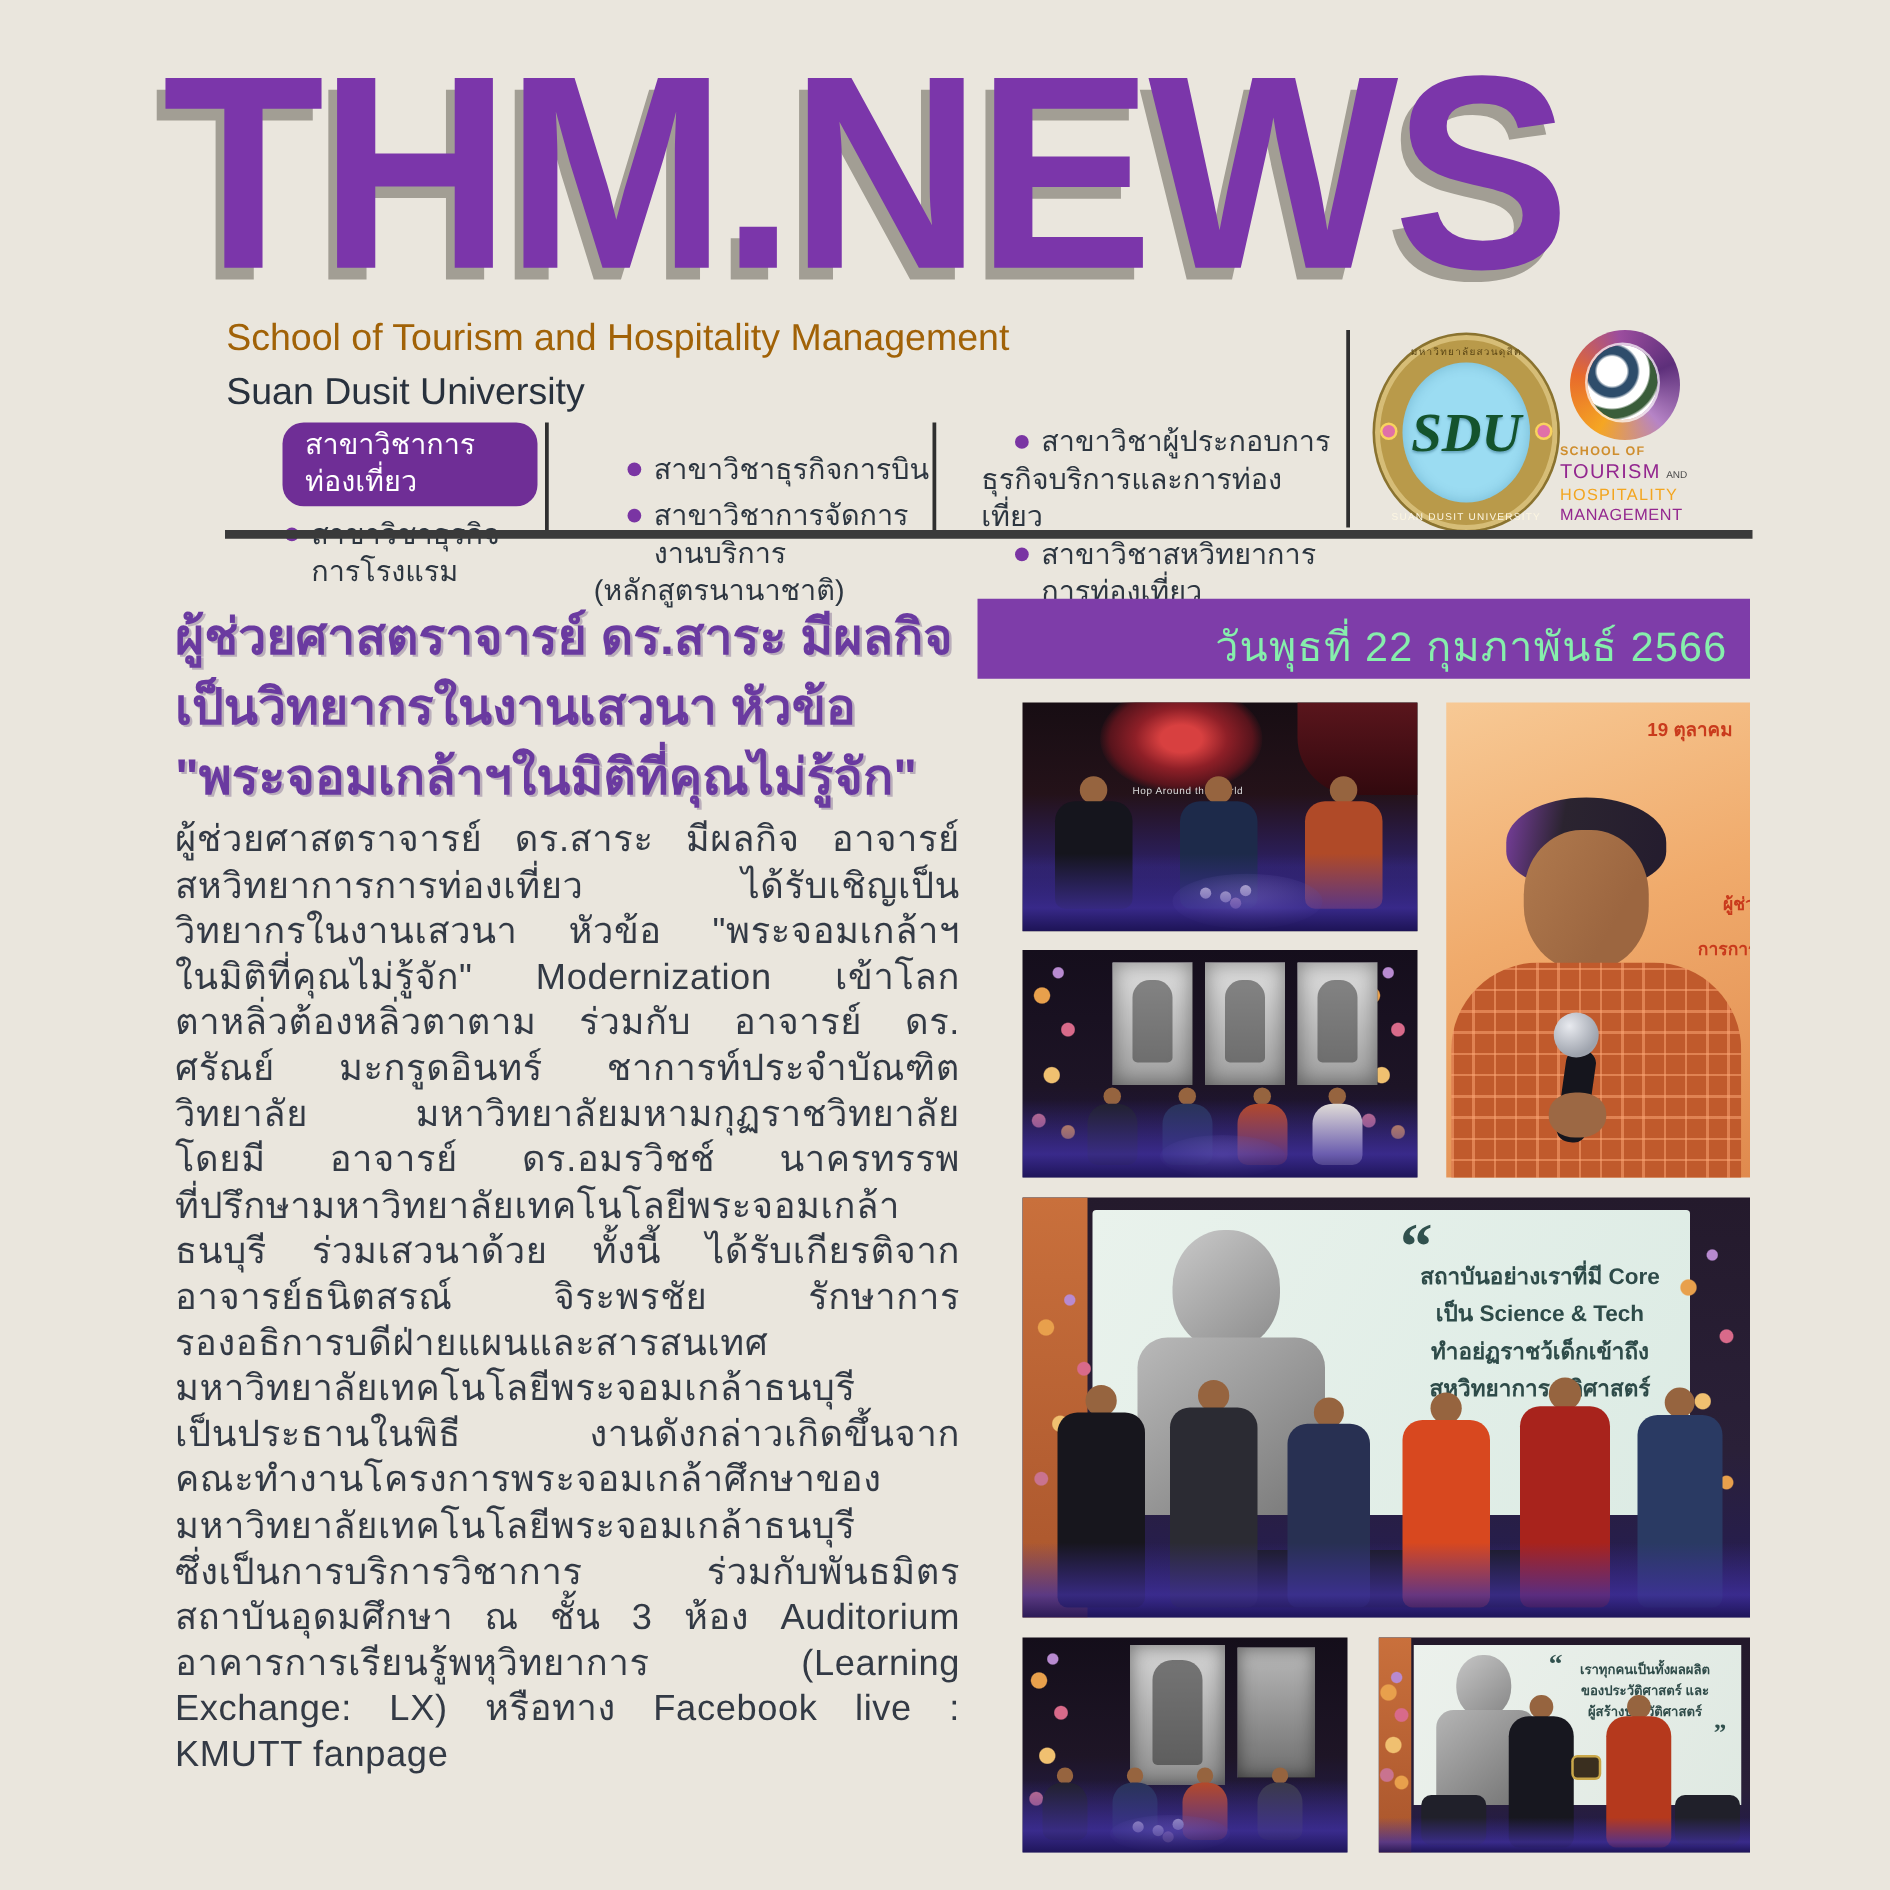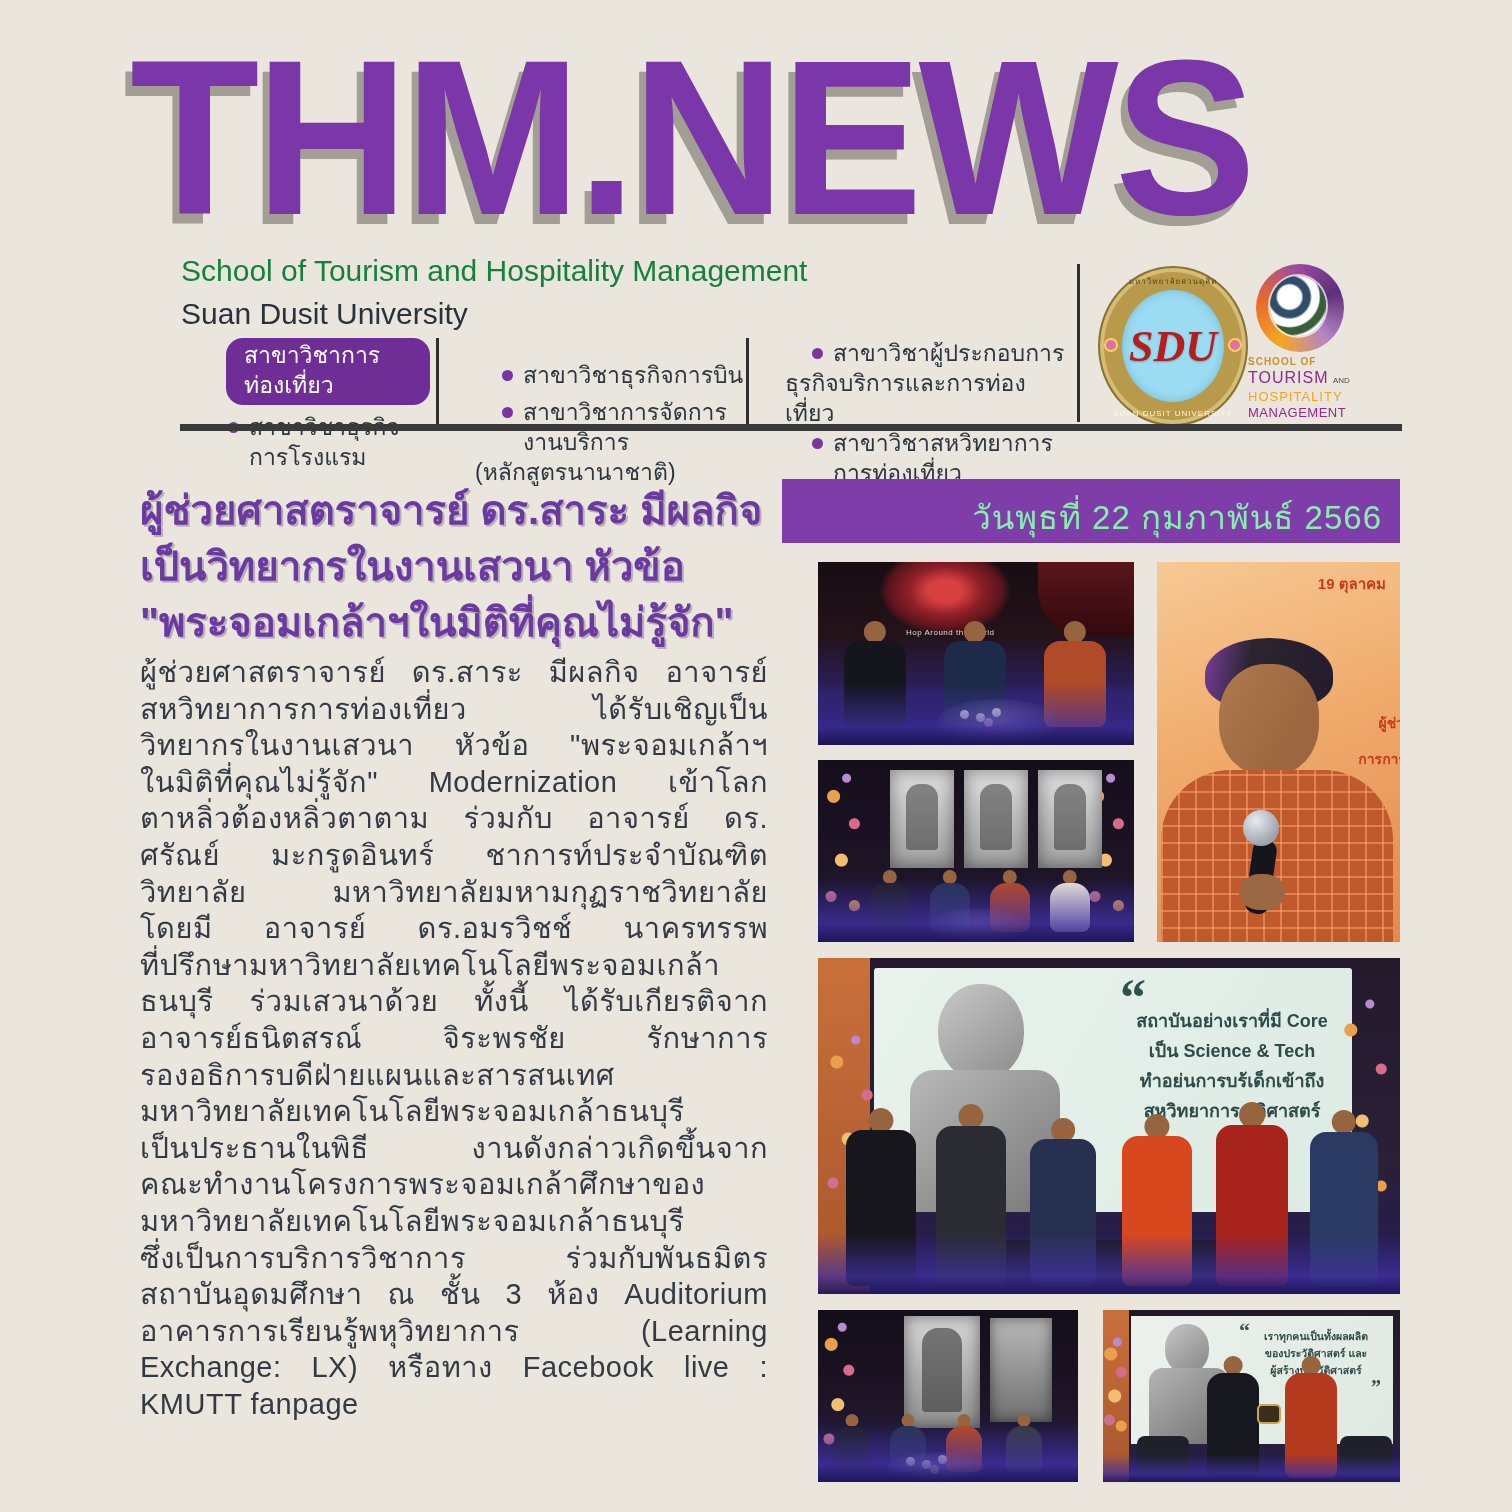--- a/index.html
+++ b/index.html
@@ -3,38 +3,38 @@
 <meta charset="utf-8">
 <style>
   html,body { margin:0; padding:0; }
   body { font-family:"Liberation Sans", sans-serif; background:#c8c4ba; }
   .canvas { position:relative; width:1512px; height:1512px; background:#eae6dd; overflow:hidden; margin:0 auto; }
   .abs { position:absolute; }
 
   
   .title { left:130px; top:28px; font-size:212px; font-weight:bold; letter-spacing:-4px;
            color:#7b36aa; text-shadow:-7px 9px 0 #a29e94; line-height:1; transform:scaleY(1.04); transform-origin:top left; }
-  .subtitle1 { left:181px; top:254px; font-size:30px; color:#15803d; }
+  .subtitle1 { left:181px; top:254px; font-size:30px; color:#a16207; }
   .subtitle2 { left:181px; top:297px; font-size:30px; color:#28313d; }
 
   
   .nav-col { top:338px; font-size:23px; color:#2d3640; }
   .nav-col .item { display:flex; align-items:flex-start; margin-bottom:7px; line-height:30px;padding-left:48px; }
   .bullet { width:11px; height:11px; border-radius:50%; background:#7a35a3; margin:10px 10px 0 2px; flex:0 0 auto; }
   .pill { background:#6f2e96; color:#fff; border-radius:17px; padding:2px 18px 5px 18px; display:inline-block; }
   .nav-sub { margin-left:23px; line-height:30px; }
   .vline { width:3px; background:#2f2f2f; }
   .rule { left:180px; top:424px; width:1222px; height:7px; background:#3a3a3a; }
 
   
   .sdu { left:1098px; top:266px; width:146px; height:156px; border-radius:50%;
          background:#b99a4a; border:2px solid #8a7330; box-shadow:inset 0 0 0 4px #d6bd77; }
   .sdu-inner { left:22px; top:22px; width:102px; height:112px; border-radius:50%; background:#9bdcf2;
                box-shadow:inset 0 0 10px rgba(0,80,120,.25); display:flex; align-items:center; justify-content:center; }
-  .sdu-mono { font-family:"Liberation Serif", serif; font-style:italic; font-weight:bold; font-size:44px; color:#b91c1c; text-shadow:0 1px 2px rgba(0,60,90,.35); }
+  .sdu-mono { font-family:"Liberation Serif", serif; font-style:italic; font-weight:bold; font-size:44px; color:#14532d; text-shadow:0 1px 2px rgba(0,60,90,.35); }
   .sdu-top { left:0; top:7px; width:100%; text-align:center; font-size:8px; color:#5a4514; letter-spacing:1px; }
   .sdu-bottom { left:0; bottom:6px; width:100%; text-align:center; font-size:8px; color:#fdf6e2; letter-spacing:1px; }
   .sdu-flower { width:10px; height:10px; border-radius:50%; background:#e070a8; box-shadow:0 0 0 2px #f8d35e; }
   .sthm { left:1248px; top:264px; width:120px; height:158px; }
   .sthm-circle { left:8px; top:0; width:88px; height:88px; border-radius:50%;
                  background:conic-gradient(from 210deg, #f5a623, #e86a2b, #9b4d9e, #5d2f7a, #b684c6, #f5a623); }
   .sthm-globe { left:22px; top:12px; width:56px; height:60px; border-radius:50%;
                 background:radial-gradient(circle at 35% 35%, #ffffff 0 22%, #2e4d6b 26% 38%, #ffffff 42% 55%, #3a5d3a 58% 70%, #ffffff 74%); box-shadow:0 0 0 2px rgba(255,255,255,.7); }
   .sthm-text { left:0; top:90px; line-height:16px; }
   .sthm-l1 { font-size:10px; letter-spacing:1px; color:#cf8e2e; font-weight:bold; }
@@ -273,21 +273,21 @@
 
   <div class="abs photo p4">
     <div class="abs wall"></div>
     <div class="abs screen"></div>
     <div class="abs portrait-head"></div>
     <div class="abs portrait-body"></div>
     <div class="abs qmark" style="left:302px; top:10px; font-size:52px;">“</div>
     <div class="abs qlines">
       <div>สถาบันอย่างเราที่มี Core</div>
       <div>เป็น Science &amp; Tech</div>
-      <div>ทำอย่นการบร้เด็กเข้าถึง</div>
+      <div>ทำอย่ฏราชว้เด็กเข้าถึง</div>
       <div>สหวิทยาการ...ติศาสตร์</div>
     </div>
     <div class="abs qmark" style="left:508px; top:168px; font-size:40px;">”</div>
     <div class="abs flowers" style="left:-4px; top:60px; width:76px; height:220px;"></div>
     <div class="abs flowers" style="right:-4px; top:20px; width:76px; height:260px;"></div>
     <div class="abs sofa" style="left:150px; width:300px;"></div>
     <div class="person" style="--w:70px; --h:178px; --cloth:#17161d; left:28px; bottom:8px;"></div>
     <div class="person" style="--w:70px; --h:182px; --cloth:#2b2b33; left:118px; bottom:8px;"></div>
     <div class="person" style="--w:66px; --h:168px; --cloth:#283052; left:212px; bottom:8px;"></div>
     <div class="person" style="--w:70px; --h:172px; --cloth:#d8481f; left:304px; bottom:8px;"></div>

